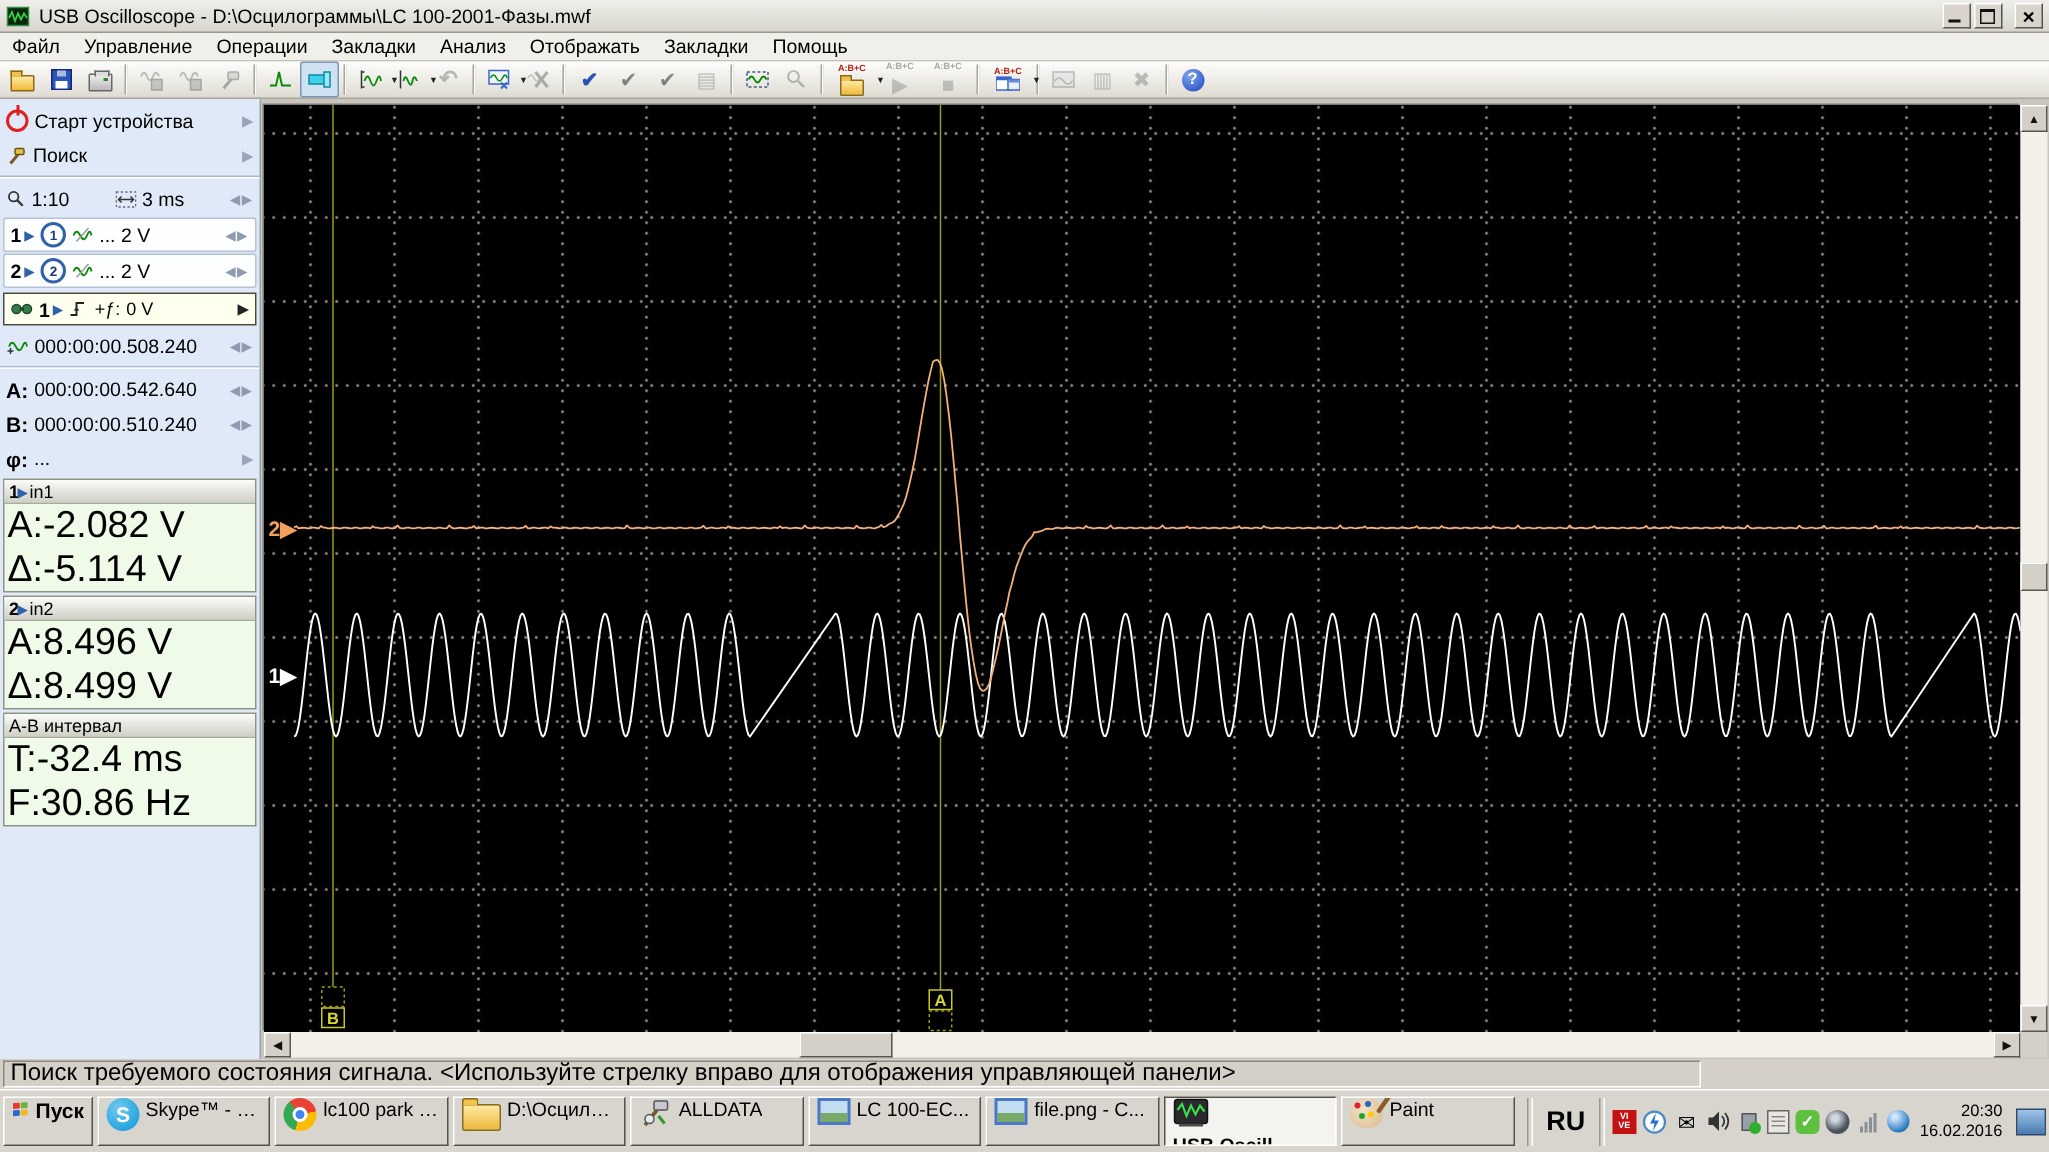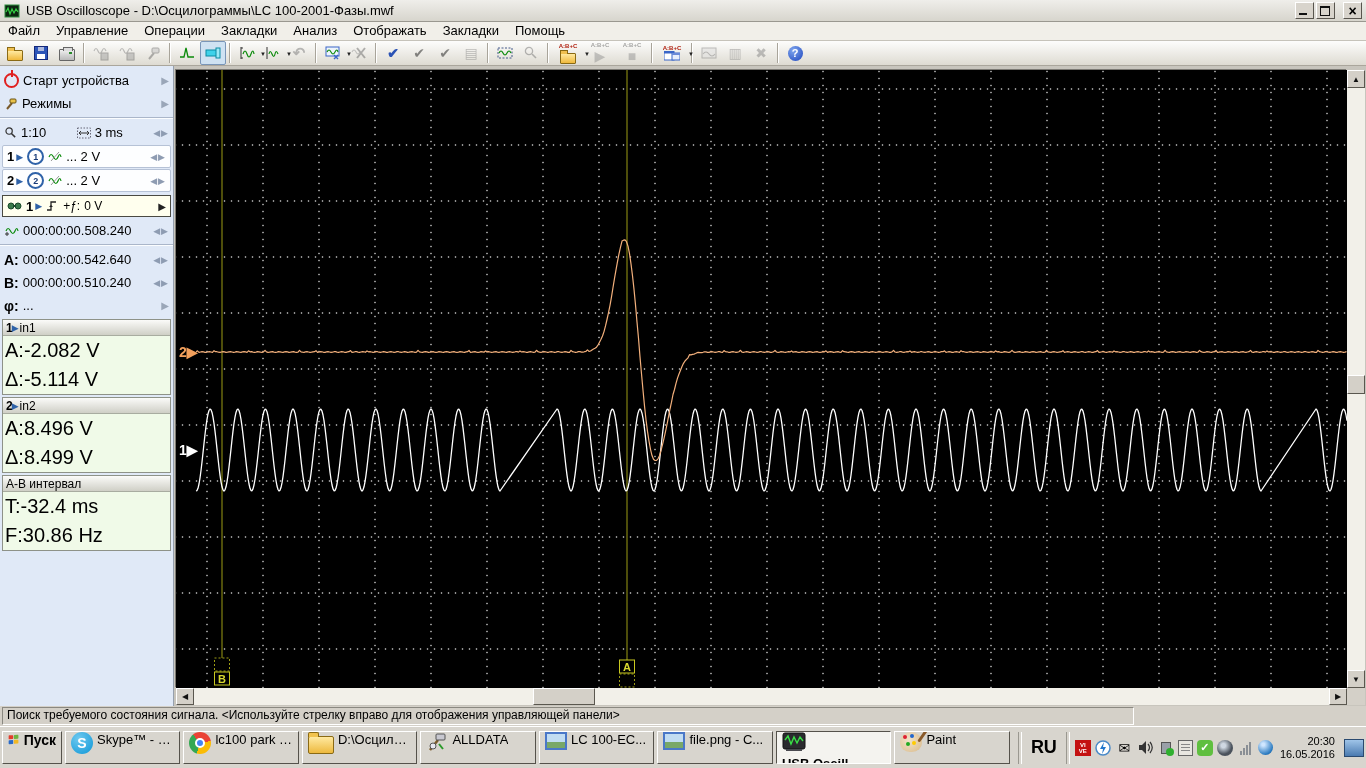--- a/index.html
+++ b/index.html
@@ -69,21 +69,21 @@
   .chan-num{font-weight:bold;font-size:13px;}
   .chan-arr{color:#2f62a8;font-size:9px;margin-left:-2px;}
   .badge{width:13px;height:13px;border-radius:50%;border:2px solid #2f62a8;color:#1a3c78;font-weight:bold;
     font-size:9px;display:inline-flex;align-items:center;justify-content:center;flex:0 0 auto;background:#fff;}
   .letter{font-weight:bold;font-size:14px;}
   .timeval{font-size:13px;letter-spacing:0;}
   
   .mpanel{margin:2px 2px 0 2px;border:1px solid #8e9288;background:#f0fae8;}
   .mpanel .mtitle{height:15px;background:linear-gradient(#fbfbf9,#cfcfc6);border-bottom:1px solid #a8aca0;
     font-size:12px;display:flex;align-items:center;padding:0 3px;gap:1px;}
-  .mpanel .mline{font-size:20px;line-height:29px;padding-left:2px;white-space:nowrap;}
+  .mpanel .mline{font-size:25px;line-height:29px;padding-left:2px;white-space:nowrap;}
   
   #scope-wrap{position:absolute;left:174px;top:0;width:1192px;height:640px;background:#c8c5bd;}
   #scope{position:absolute;left:2px;top:4px;width:1171px;height:618px;background-color:#000;
     box-shadow:-1px -1px 0 #7c7a74;
     background-image:
       radial-gradient(circle,#909090 .7px,transparent 1.2px),
       radial-gradient(circle,#909090 .7px,transparent 1.2px);
     background-size:7px 56px,56px 7px;
     background-position:3px 47px,3px 47px;}
   #wave-svg{position:absolute;left:0;top:0;}
@@ -96,21 +96,21 @@
   #vscroll .thumb{position:absolute;left:0;top:305px;width:16px;height:17px;background:#d4d0c8;
     border:1px solid;border-color:#fff #5a574f #5a574f #fff;}
   #hscroll{position:absolute;left:2px;top:622px;width:1171px;height:17px;background:#f2f0e9;}
   #hscroll .left{left:0;top:0;width:16px;height:15px;}
   #hscroll .right{left:1153px;top:0;width:16px;height:15px;}
   #hscroll .thumb{position:absolute;left:357px;top:0;width:60px;height:15px;background:#d4d0c8;
     border:1px solid;border-color:#fff #5a574f #5a574f #fff;}
   #sb-corner{position:absolute;left:1173px;top:622px;width:18px;height:17px;background:#d4d0c8;}
   
   #statusbar{position:absolute;top:706px;left:0;width:1136px;height:20px;background:#d4d0c8;
-    display:flex;align-items:center;padding:1px 2px;box-sizing:border-box;gap:4px;font-size:12px;}
+    display:flex;align-items:center;padding:1px 2px;box-sizing:border-box;gap:4px;font-size:16px;}
   .scell{height:16px;line-height:15px;border:1px solid;border-color:#8a8880 #fff #fff #8a8880;
     padding:0 4px;white-space:nowrap;overflow:hidden;background:#d4d0c8;}
   #statusbar .scell.l{flex:1;}
   #statusbar .scell.r{width:330px;flex:0 0 auto;}
   
   #taskbar{position:absolute;top:726px;left:0;width:1366px;height:42px;background:#d8d5ce;
     border-top:1px solid #fff;display:flex;align-items:center;padding:0 2px;box-sizing:border-box;gap:3px;}
   .tkbtn{height:33px;background:#d8d5ce;border:1px solid;border-color:#fff #55524b #55524b #fff;
     display:flex;align-items:flex-start;gap:4px;padding:0 5px;box-sizing:border-box;
     font-size:13px;white-space:nowrap;overflow:hidden;}
@@ -322,21 +322,21 @@
       <span class="i-power"></span>
       <span>Старт устройства</span>
       <span class="grow"></span>
         <span class="arr-r">▶</span>
     </div>
     <div class="srow">
       <svg width="14" height="14" viewBox="0 0 14 14">
           <line x1="3" y1="12" x2="8" y2="6" stroke="#7a5a2a" stroke-width="2"></line>
           <rect x="6" y="2" width="6" height="4" rx="1" fill="#e8c24a" stroke="#6a5212"></rect>
         </svg>
-      <span>Режимы</span>
+      <span>Поиск</span>
       <span class="grow"></span>
         <span class="arr-r">▶</span>
     </div>
     <div class="hr"></div>
     <div class="srow">
       <svg width="13" height="13" viewBox="0 0 14 14">
           <circle cx="5.5" cy="5.5" r="3.4" fill="none" stroke="#333" stroke-width="1.3"></circle>
           <line x1="8" y1="8" x2="12" y2="12" stroke="#333" stroke-width="1.6"></line>
         </svg>
       <span>1:10</span>
@@ -557,16 +557,16 @@
     <span class="tico t-bars">
         <i style="height:4px"></i>
         <i style="height:7px"></i>
         <i style="height:10px"></i>
         <i style="height:13px"></i>
       </span>
     <span class="tico t-sphere"></span>
   </div>
   <div id="clock">
     <div>20:30</div>
-    <div>16.05.2016</div>
+    <div>16.02.2016</div>
   </div>
   <span id="showdesk"></span>
 </div>
 
 </body></html>

